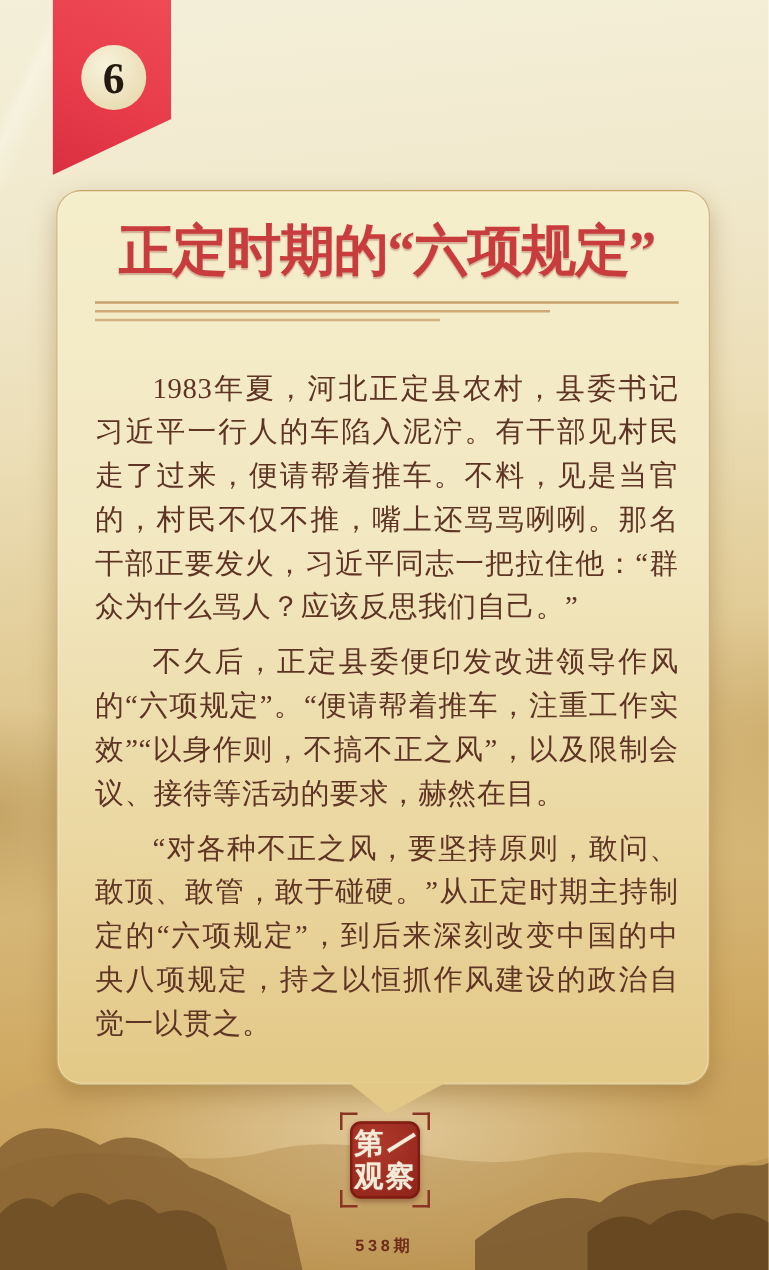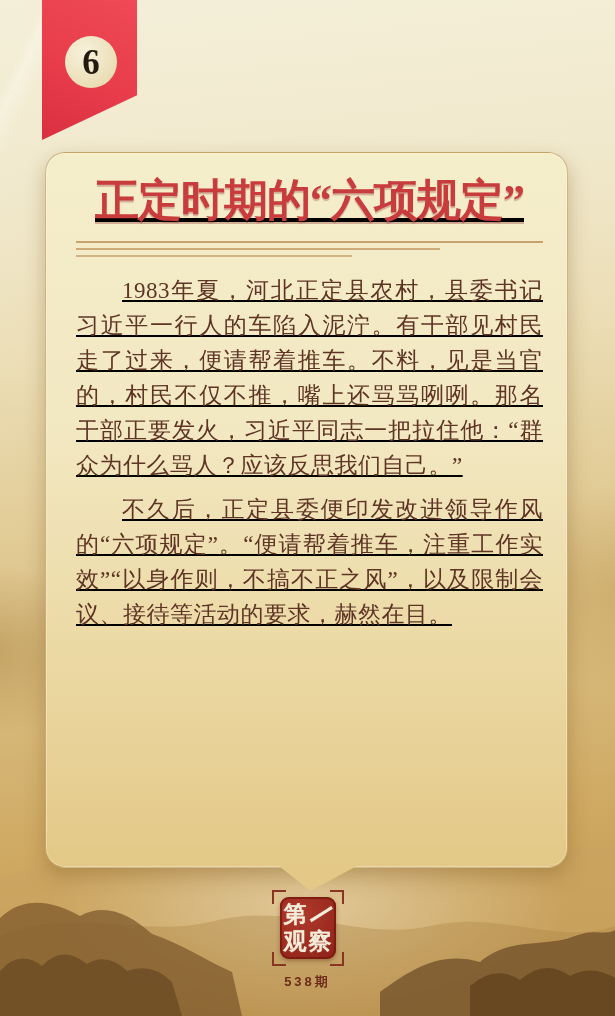--- a/index.html
+++ b/index.html
@@ -34,41 +34,40 @@
   
   .card{
     position:absolute;left:45px;top:152px;width:523px;height:716px;
     border-radius:20px;
     background:linear-gradient(180deg,#f5eecb 0%,#f2e8c2 38%,#ecdaa6 68%,#e3c887 100%);
     border:1px solid rgba(160,118,55,.45);
     box-shadow:0 8px 20px rgba(120,82,28,.35), inset 0 0 0 1px rgba(255,250,225,.35);
     box-sizing:border-box;
     padding:18px 24px 0 30px;
     z-index:3;
-    text-decoration:underline;
   }
   .tail{
     position:absolute;left:233px;top:713px;width:78px;height:25px;
     background:#e3c887;
     clip-path:polygon(0 0,100% 0,40% 100%);
     filter:drop-shadow(0 3px 2px rgba(120,82,28,.3));
   }
   .title{
     margin:0;text-align:center;
     font-size:44px;line-height:60px;font-weight:bold;
     letter-spacing:-1px;color:#c93c3e;
     text-shadow:0 2px 1px rgba(125,28,28,.3);
     white-space:nowrap;
   }
   .rules{margin-top:10px;}
   .rule{height:2px;background:#c0945c;margin-bottom:5px;}
   .rule.r1{width:100%;opacity:.85;}
   .rule.r2{width:78%;opacity:.75;}
   .rule.r3{width:59%;opacity:.65;}
-  .bodytext{margin-top:16px;}
+  .bodytext{margin-top:36px;}
   .bodytext p{
     margin:0 0 9px 0;
     font-size:23px;line-height:35px;
     color:#5e3425;
     text-align:justify;text-indent:2em;
     letter-spacing:.5px;
   }
   
   .seal-wrap{
     position:absolute;left:0;top:890px;width:615px;
@@ -87,21 +86,21 @@
     display:grid;grid-template-columns:1fr 1fr;grid-template-rows:1fr 1fr;
     padding:4px;box-sizing:border-box;
   }
   .seal span{
     color:#f3ecd9;font-weight:bold;font-size:23px;line-height:1;
     display:flex;align-items:center;justify-content:center;
     text-shadow:0 0 1px rgba(255,245,225,.6);
   }
   .seal .yi{transform:rotate(-32deg) translate(1px,2px);font-size:27px;}
   .issue{
-    margin-top:7px;
+    margin-top:22px;
     font-family:"Liberation Sans","DejaVu Sans",sans-serif;
     font-size:13px;font-weight:bold;letter-spacing:3px;color:#6d2b1a;
   }
 </style>
 </head>
 <body>
 
 <div class="page">
 
   <svg class="mountains" viewBox="0 0 615 230" preserveAspectRatio="none" aria-hidden="true">
@@ -122,20 +121,21 @@
   <div class="card">
     <h1 class="title">正定时期的“六项规定”</h1>
     <div class="rules">
       <div class="rule r1"></div>
       <div class="rule r2"></div>
       <div class="rule r3"></div>
     </div>
     <div class="bodytext">
       <p>1983年夏，河北正定县农村，县委书记习近平一行人的车陷入泥泞。有干部见村民走了过来，便请帮着推车。不料，见是当官的，村民不仅不推，嘴上还骂骂咧咧。那名干部正要发火，习近平同志一把拉住他：“群众为什么骂人？应该反思我们自己。”</p>
       <p>不久后，正定县委便印发改进领导作风的“六项规定”。“便请帮着推车，注重工作实效”“以身作则，不搞不正之风”，以及限制会议、接待等活动的要求，赫然在目。</p>
+      <p>“对各种不正之风，要坚持原则，敢问、敢顶、敢管，敢于碰硬。”从正定时期主持制定的“六项规定”，到后来深刻改变中国的中央八项规定，持之以恒抓作风建设的政治自觉一以贯之。</p>
     </div>
     <div class="tail"></div>
   </div>
 
   <div class="seal-wrap">
     <div class="seal-frame">
       <i class="cmark tl"></i>
       <i class="cmark tr"></i>
       <i class="cmark bl"></i>
       <i class="cmark br"></i>

